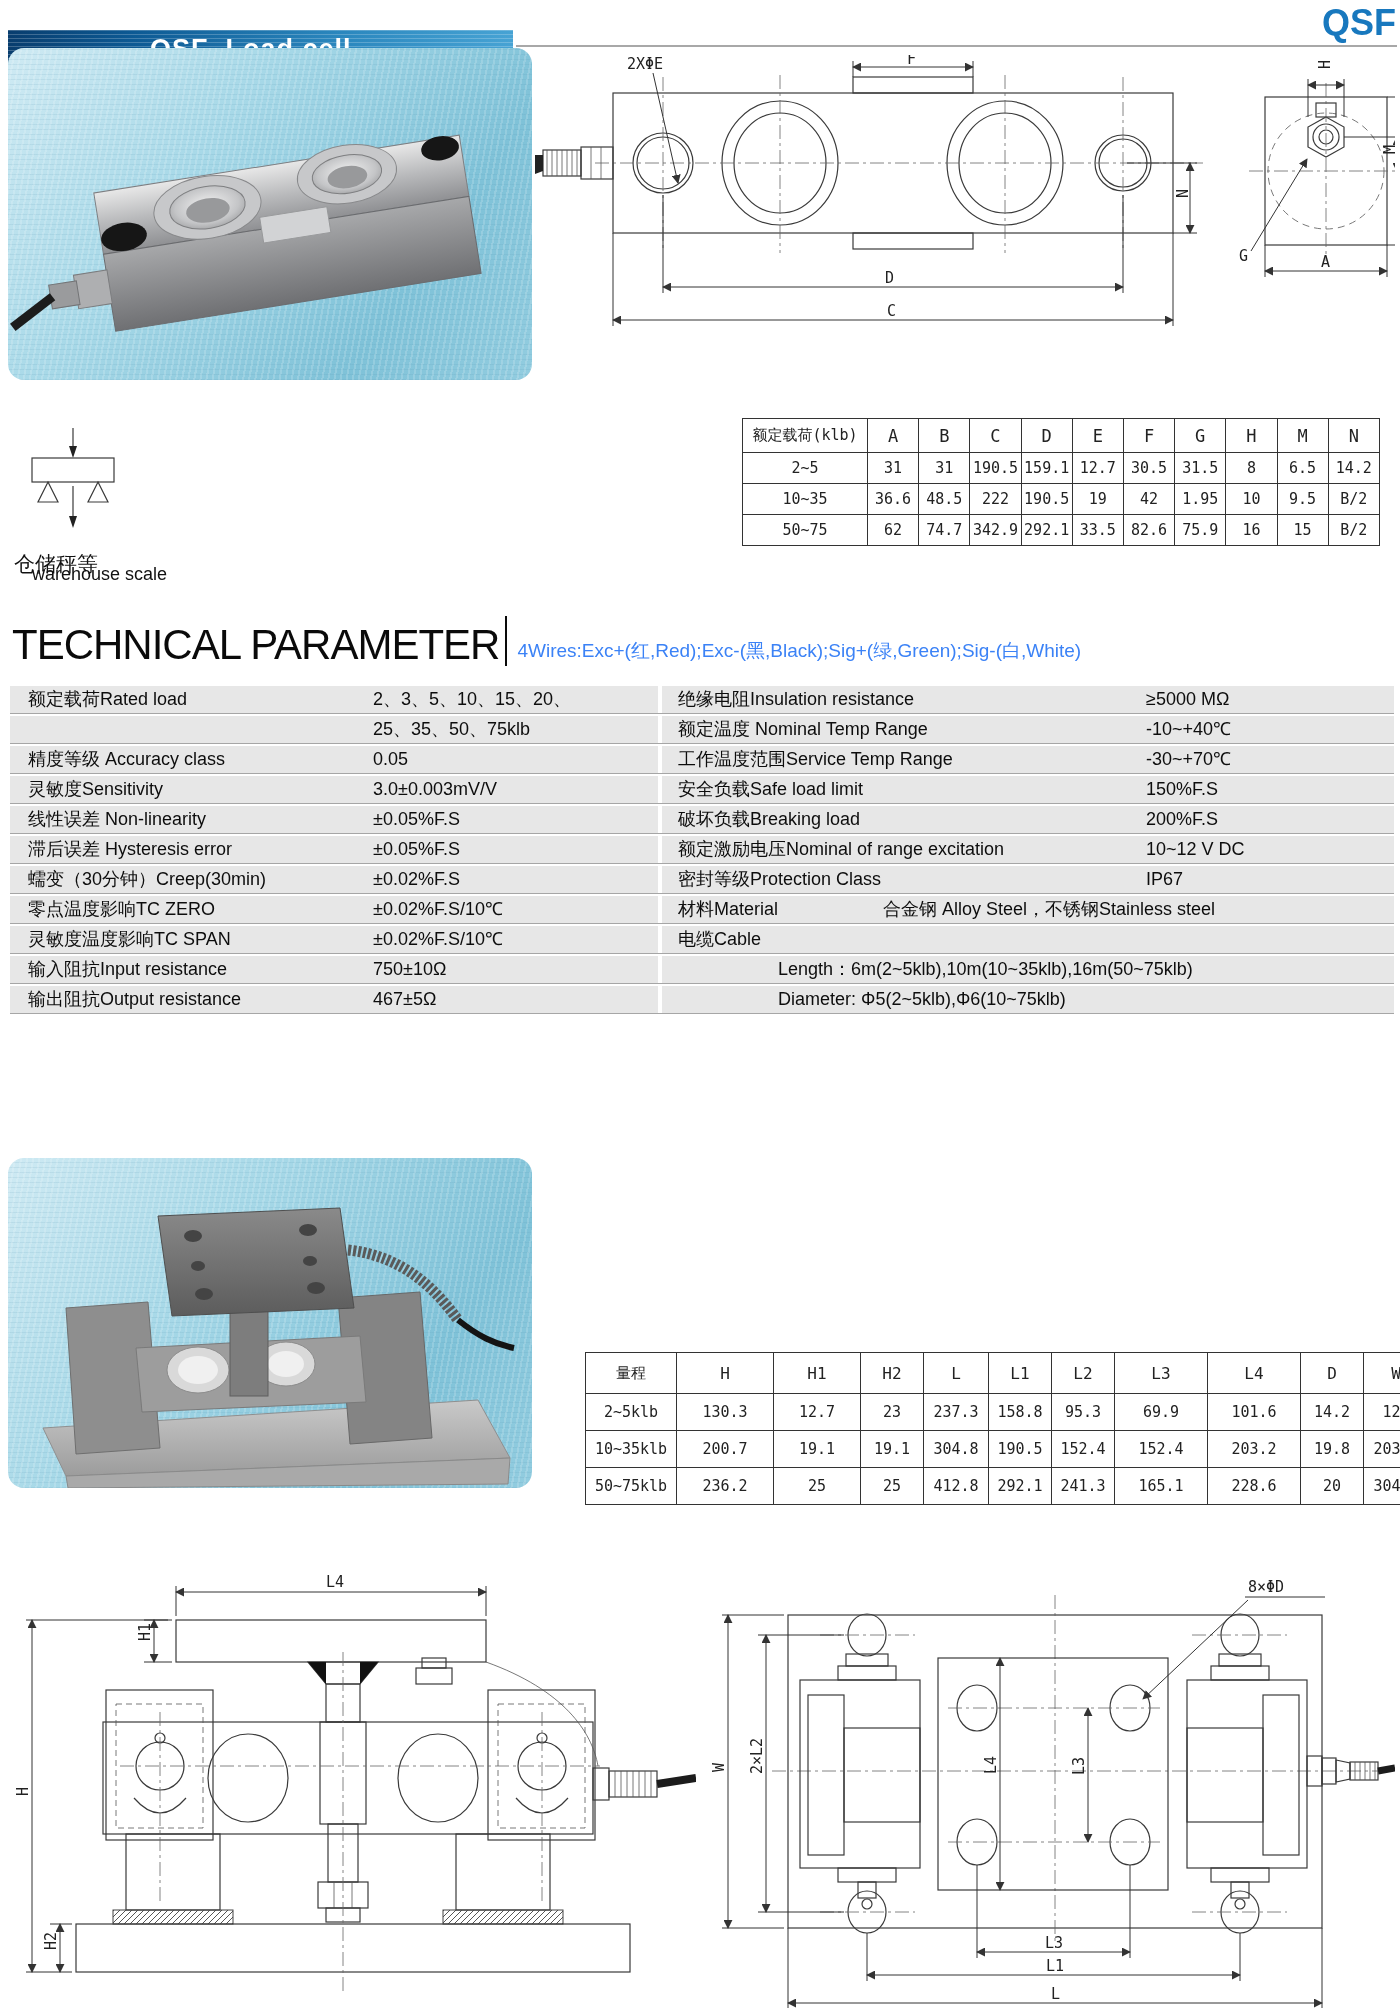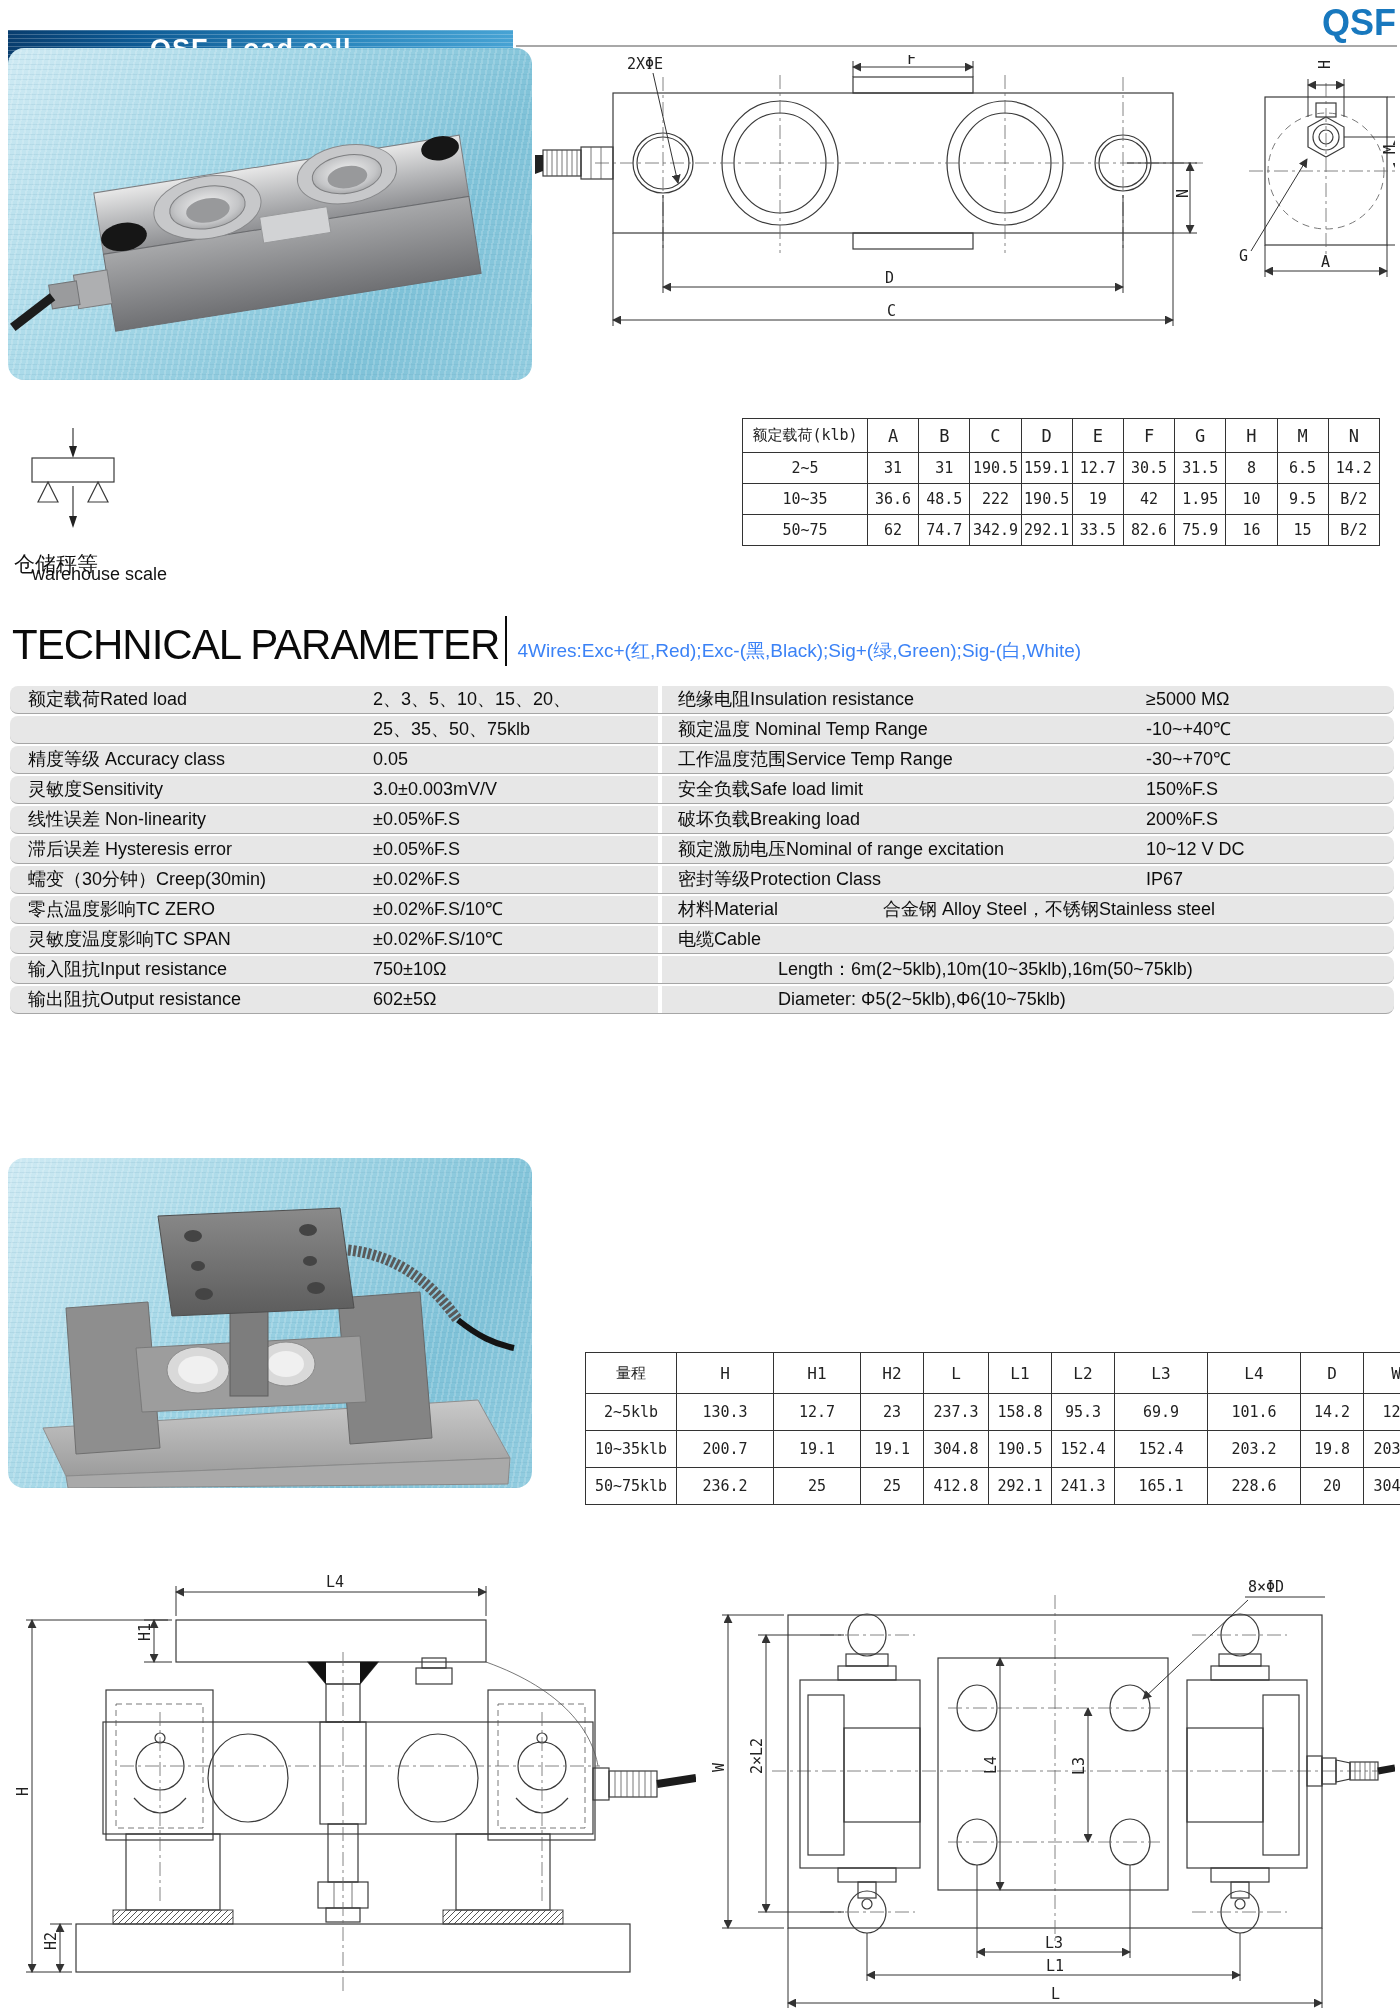--- a/index.html
+++ b/index.html
@@ -58,21 +58,21 @@
   .t2 th:nth-child(10){width:62px;} .t2 th:nth-child(11){width:64px;}
 
   
   .tp-head{position:absolute;left:12px;top:616px;display:flex;align-items:flex-end;}
   .tp-title{font-size:42px;letter-spacing:-1px;color:#0a0a0a;line-height:1;}
   .tp-bar{display:inline-block;width:2px;height:50px;background:#0a0a0a;margin:0 10px 0 6px;}
   .tp-sub{font-size:19px;color:#3b82f6;margin-bottom:2px;white-space:nowrap;}
 
   .ptable{position:absolute;left:10px;top:686px;width:1384px;}
   .prow{display:flex;background:#e7e7e7;height:27px;line-height:27px;
-    border-bottom:1px solid #a6a6a6;margin-bottom:2px;font-size:18px;color:#0d0d0d;border-radius:8px;}
+    border-bottom:1px solid #a6a6a6;margin-bottom:2px;font-size:18px;color:#0d0d0d;}
   .half{display:flex;min-width:0;}
   .hl{width:648px;border-right:4px solid #fff;flex:none;}
   .hr{flex:1;}
   .pl{width:345px;padding-left:18px;flex:none;white-space:nowrap;}
   .pv{flex:1;white-space:nowrap;}
   .pl2{width:468px;padding-left:16px;flex:none;white-space:nowrap;}
   .pv2{flex:1;white-space:nowrap;}
   .prow:nth-child(8) .pl2{width:205px;}
   .prow:nth-child(10) .pl2,.prow:nth-child(11) .pl2{display:none;}
   .prow:nth-child(10) .pv2,.prow:nth-child(11) .pv2{padding-left:116px;}
@@ -392,21 +392,21 @@
           <span class="pl">输入阻抗Input resistance</span>
           <span class="pv">750±10Ω</span>
         </div>
         <div class="half hr">
           <span class="pv2">Length：6m(2~5klb),10m(10~35klb),16m(50~75klb)</span>
         </div>
       </div>
       <div class="prow">
         <div class="half hl">
           <span class="pl">输出阻抗Output resistance</span>
-          <span class="pv">602±5Ω</span>
+          <span class="pv">467±5Ω</span>
         </div>
         <div class="half hr">
           <span class="pv2">Diameter: Φ5(2~5klb),Φ6(10~75klb)</span>
         </div>
       </div>
     </div>
 
   <div class="photo photo2">
     <svg width="524" height="330" viewBox="0 0 524 330">
       <defs>

